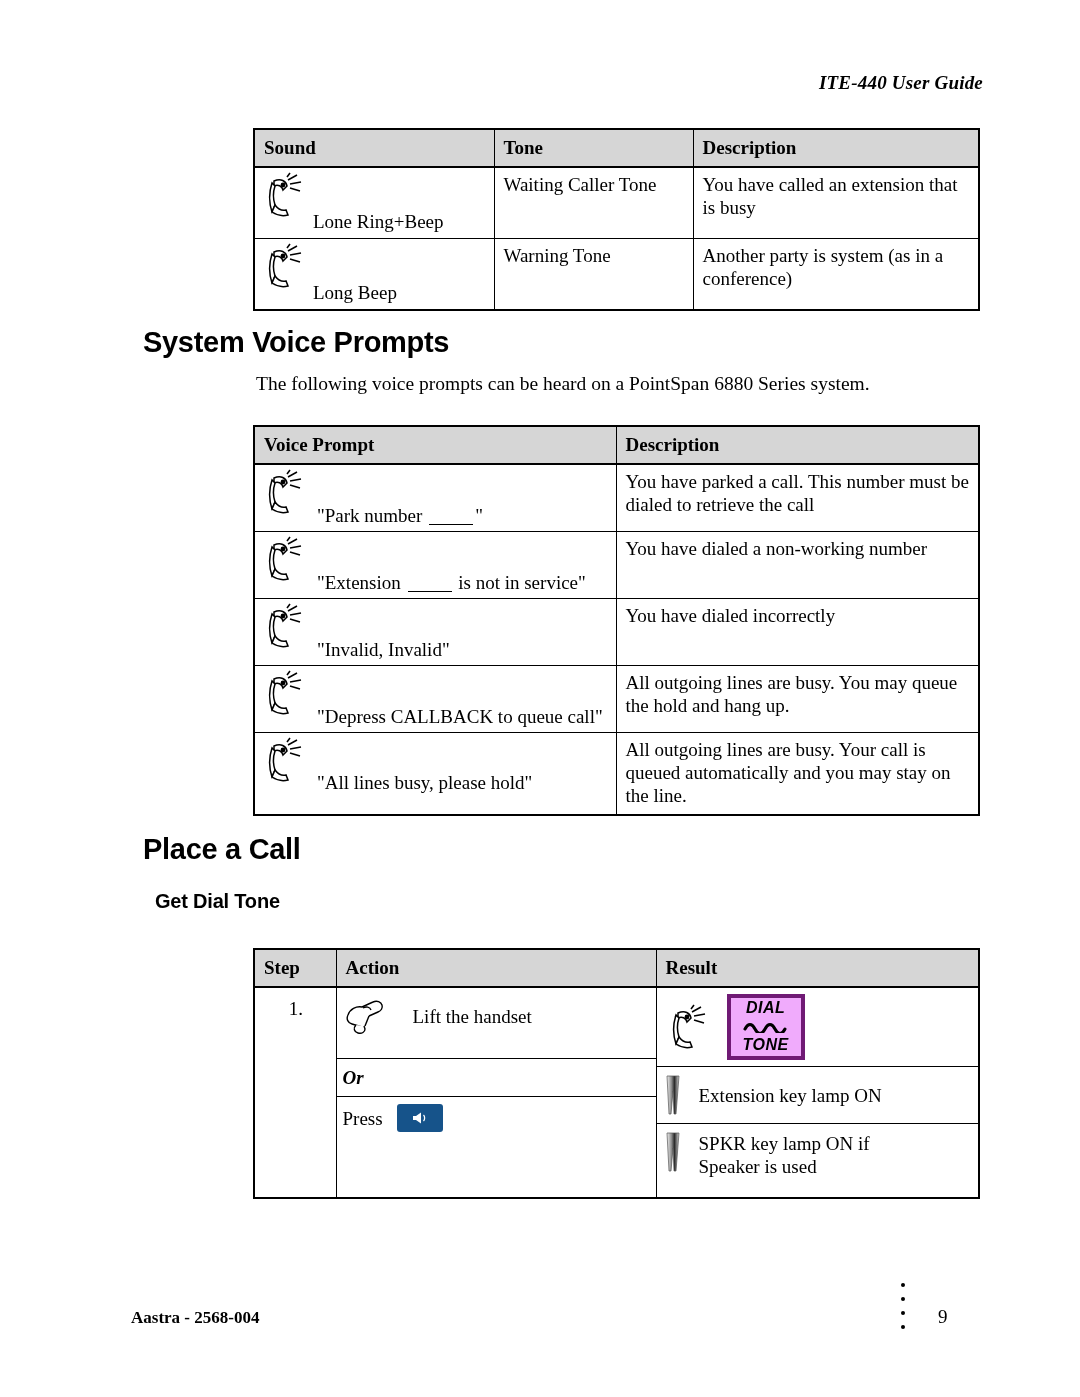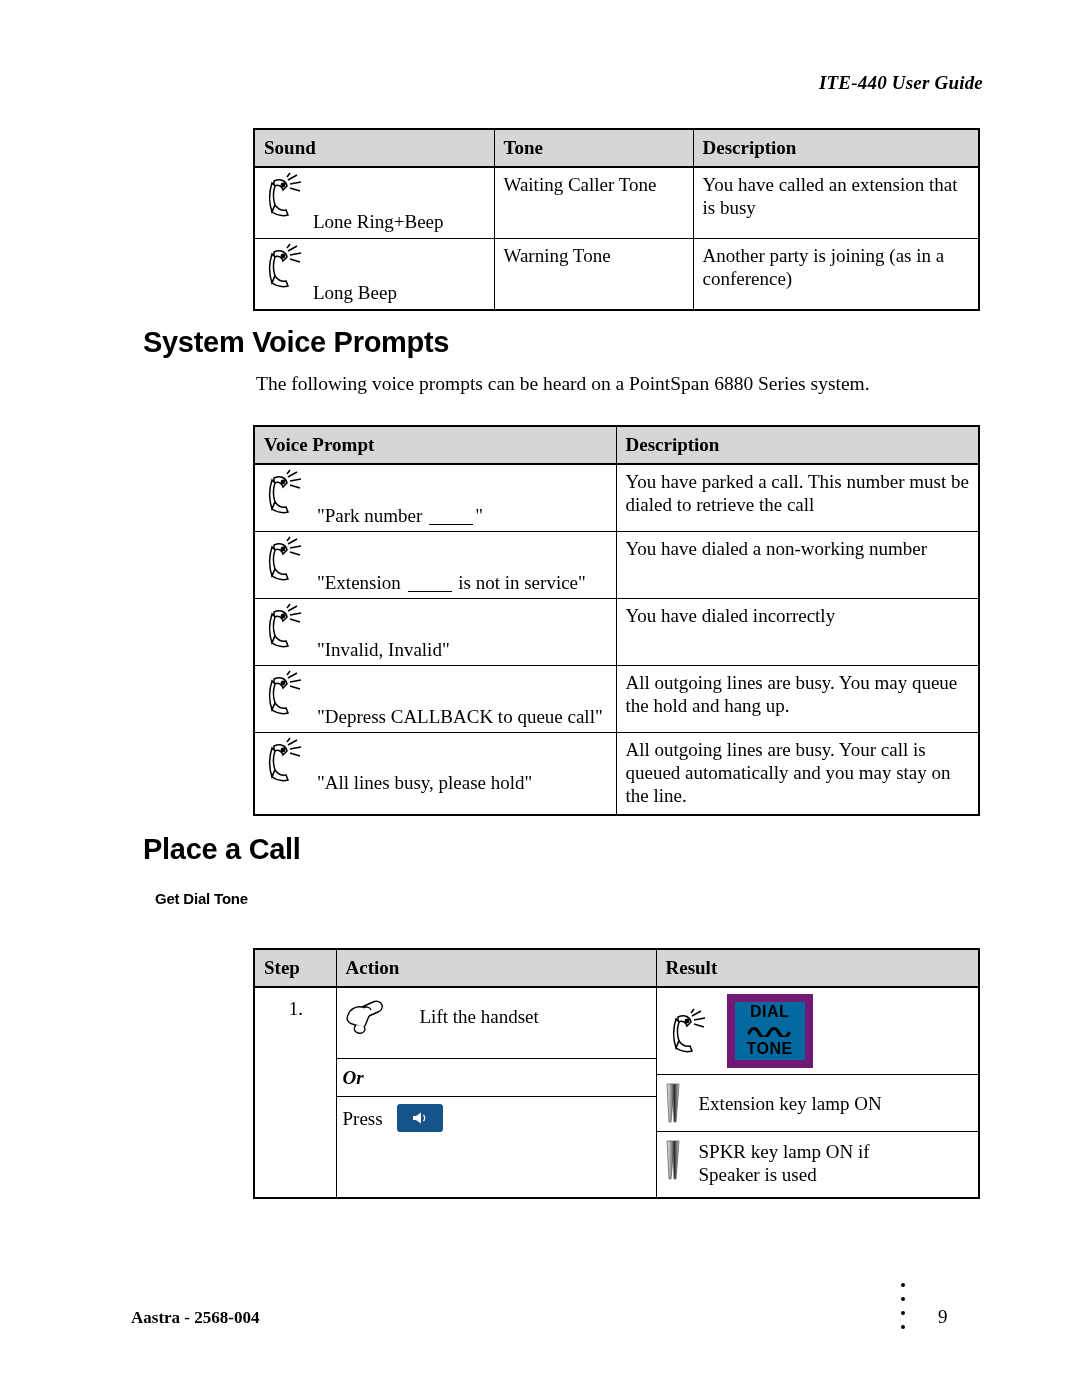--- a/index.html
+++ b/index.html
@@ -46,21 +46,21 @@
     font-size: 29px;
     letter-spacing: -0.3px;
     white-space: nowrap;
   }
   h2.sub {
     position: absolute;
     left: 155px;
     margin: 0;
     font-family: "Liberation Sans", "DejaVu Sans", sans-serif;
     font-weight: bold;
-    font-size: 15px;
+    font-size: 20px;
     letter-spacing: -0.2px;
     white-space: nowrap;
   }
 
   .body-par {
     position: absolute;
     left: 256px;
     font-size: 19.5px;
     line-height: 24px;
     white-space: nowrap;
@@ -130,27 +130,28 @@
   }
 
   
   .ico-handset { display:block; width: 46px; height: 46px; }
   .ico-hand    { display:block; width: 54px; height: 42px; }
   .ico-lamp    { display:block; width: 16px; height: 40px; }
 
   
   .dialtone {
     display: inline-block;
-    border: 8px solid #701a75;
+    border: 4px solid #701a75;
     padding: 2px 12px 3px 12px;
     text-align: center;
     font-family: "Liberation Sans", "DejaVu Sans", sans-serif;
     font-weight: bold;
     line-height: 1.0;
-    background: #0369a1;
+    background: #f0abfc;
+    font-style: italic;
   }
   .dialtone .dt-txt { font-size: 16px; letter-spacing: 0.5px; display:block; }
   .dialtone .dt-wave { display:block; margin: 1px 0; }
 
   
   .step-num { text-align: center !important; font-weight: bold; font-size: 19px; padding-top: 9px !important; }
   .subrow {
     border-bottom: 1.5px solid #000;
     padding: 7px 4px 7px 6px;
     position: relative;
@@ -259,21 +260,21 @@
                 <path d="M27 8 L36 3"></path>
                   <path d="M29 12 L40 10"></path>
                   <path d="M29 16 L39 19"></path>
                 <path d="M26 5 L29 1"></path>
               </g>
             </svg>
           </span>
           <span class="cap">Long Beep</span>
         </td>
         <td class="cell-desc">Warning Tone</td>
-        <td class="cell-desc">Another party is joining (as in a conference)</td>
+        <td class="cell-desc">Another party is system (as in a conference)</td>
       </tr>
     </tbody>
   </table>
 
   <h1 class="sec" style="top:322px;">System Voice Prompts</h1>
 
   <div class="body-par" style="top:372px;">The following voice prompts can be heard on a PointSpan 6880 Series system.</div>
 
   <table class="doc" style="left:253px; top:425px; width:725px;">
     <colgroup>
@@ -423,21 +424,21 @@
                 <svg class="ico-hand" viewBox="0 0 54 42" aria-hidden="true">
                   <g fill="#fff" stroke="#000" stroke-width="1.4" stroke-linejoin="round">
                     <path d="M5 20 C7 14 13 11 19 12 L30 7 C34 5 38 7 39 10 C40 13 38 16 35 17 L26 21"></path>
                     <path d="M5 20 C3 24 5 28 9 29 L19 32"></path>
                     <path d="M13 30 C10 33 11 37 15 38 C19 39 22 37 22 34 L21 31"></path>
                     <path d="M20 13 C23 11 27 12 28 15"></path>
                     <path d="M26 21 L22 31"></path>
                   </g>
                 </svg>
               </span>
-              <span class="lbl" style="margin-left:23px;text-align:center;">Lift the handset</span>
+              <span class="lbl" style="margin-left:16px;text-align:center;">Lift the handset</span>
             </div>
           </div>
           <div class="subrow">
             <span class="or-word">Or</span>
           </div>
           <div class="subrow last" style="min-height:86px;">
             <div class="inline-row">
               <span class="lbl">Press</span>
               <span class="spkr-btn" style="background:#16538a;">
                 <svg width="18" height="14" viewBox="0 0 18 14" aria-hidden="true">

